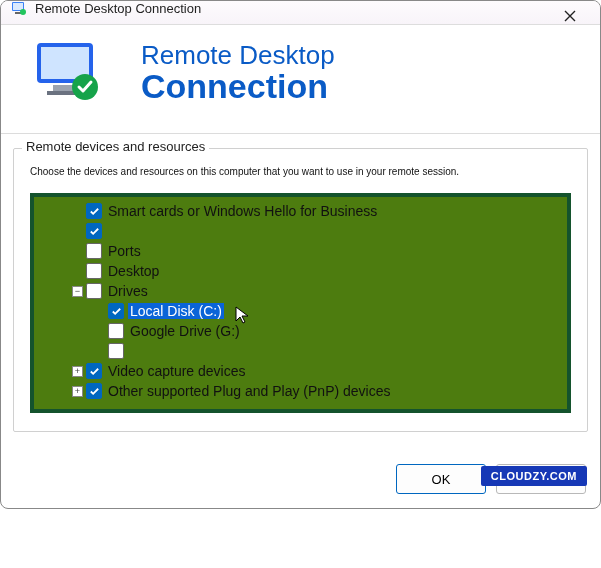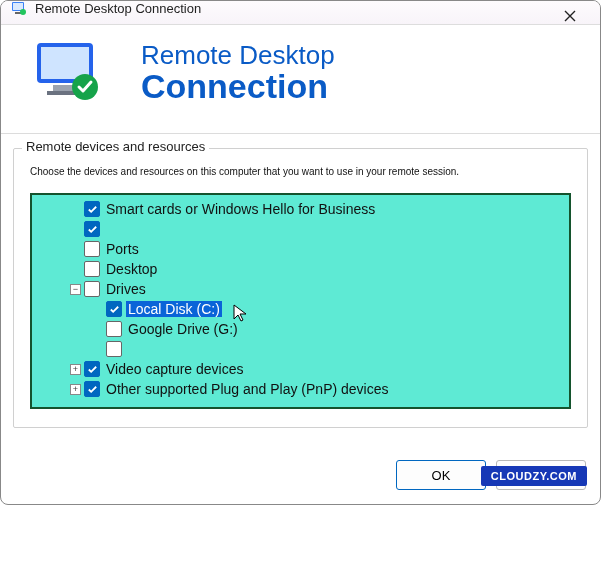--- a/index.html
+++ b/index.html
@@ -12,21 +12,21 @@
     .titlebar-close svg { width:14px; height:14px; }
     .header-area { padding: 14px 30px 26px 30px; display: flex; align-items: center; gap: 36px; }
     .header-icon { width: 74px; height: 68px; }
     .header-text-wrap { display:flex; flex-direction:column; line-height:1.05; }
     .header-text-1 { font-size: 26px; color: #0a5bc6; font-weight: 400; }
     .header-text-2 { font-size: 34px; color: #0a5bc6; font-weight: 700; }
     .body-area { padding: 6px 12px 18px 12px; border-top: 1px solid #dcdcdc; }
     .groupbox { border: 1px solid #d0d0d0; border-radius: 2px; margin-top: 8px; padding: 16px 16px 18px 16px; position:relative; }
     .group-legend { position:absolute; top:-10px; left:8px; background:#fff; padding:0 4px; font-size:13px; color:#222; }
     .group-desc { font-size: 10px; color:#111; line-height:1.4; max-width: 480px; }
-    .treebox { border:2px solid #14532d; background:#5eead4; margin-top:14px; padding: 4px 4px 8px 2px; }
+    .treebox { border:4px solid #14532d; background:#4d7c0f; margin-top:14px; padding: 4px 4px 8px 2px; }
     .tree { list-style:none; font-size:14px; color:#111; }
     .tree-row { display:flex; align-items:center; height:20px; padding-left:6px; position:relative; }
     .expand-btn { width:11px; height:11px; border:1px solid #888; background:#fff; margin-right:3px; display:flex; align-items:center; justify-content:center; font-size:9px; line-height:1; cursor:pointer; color:#444; }
     .checkbox { width:16px; height:16px; border:1.5px solid #666; border-radius:2px; margin-right:4px; display:flex; align-items:center; justify-content:center; cursor:pointer; background:#fff; flex-shrink:0; }
     .checkbox.checked { background:#0067c0; border-color:#0067c0; }
     .checkbox.checked svg { display:block; }
     .checkbox svg { display:none; width:11px; height:11px; }
     .row-label { white-space:nowrap; padding: 0 2px; }
     .row-selected .row-label { background:#0a64d8; color:#fff; }
     .indent-0 { padding-left: 50px; }

